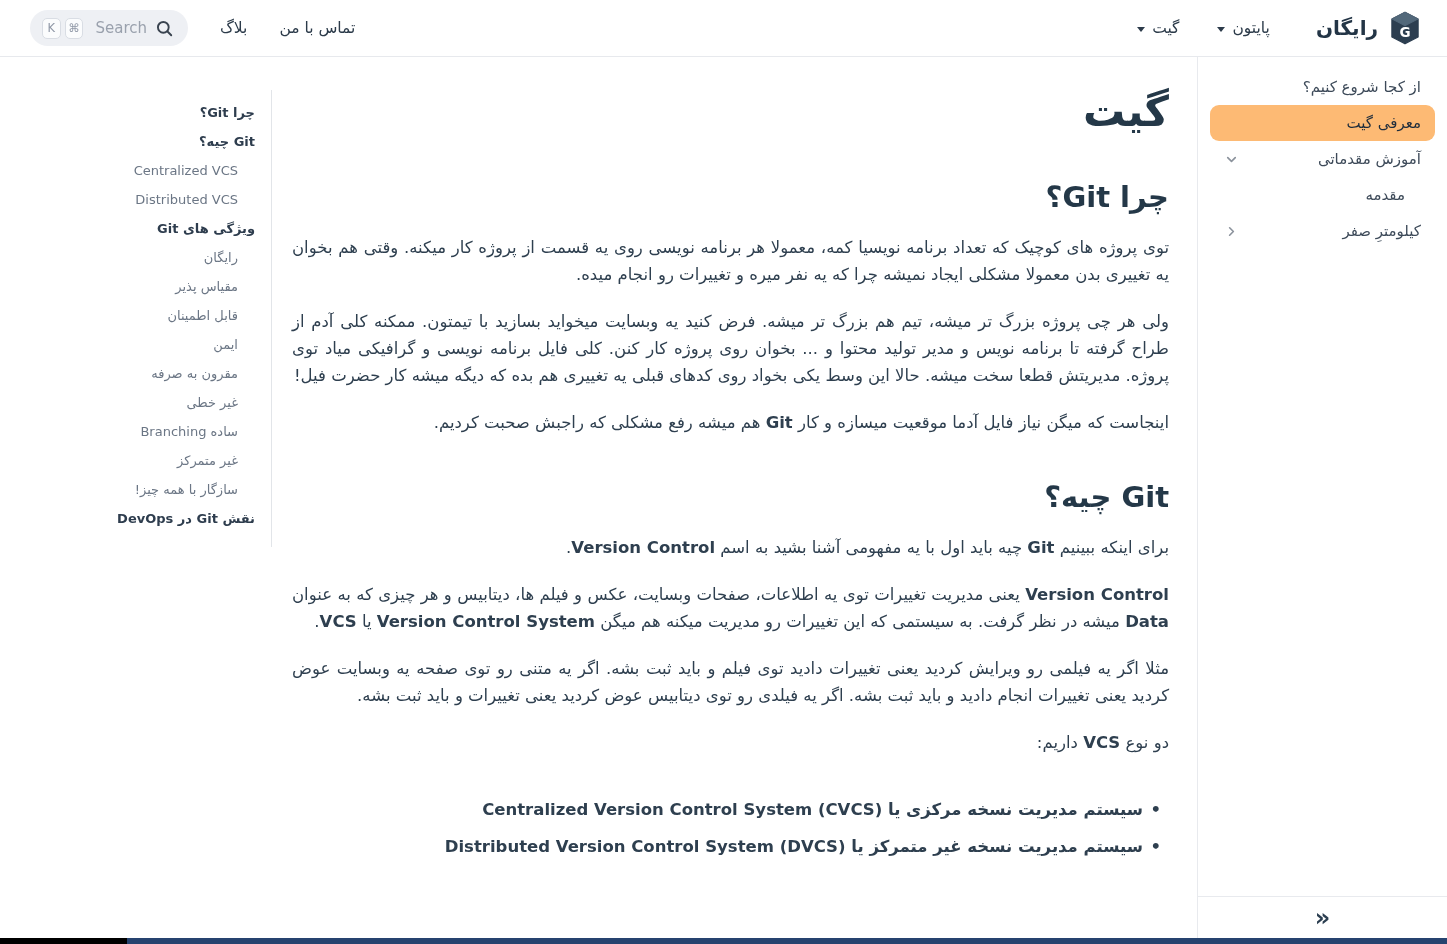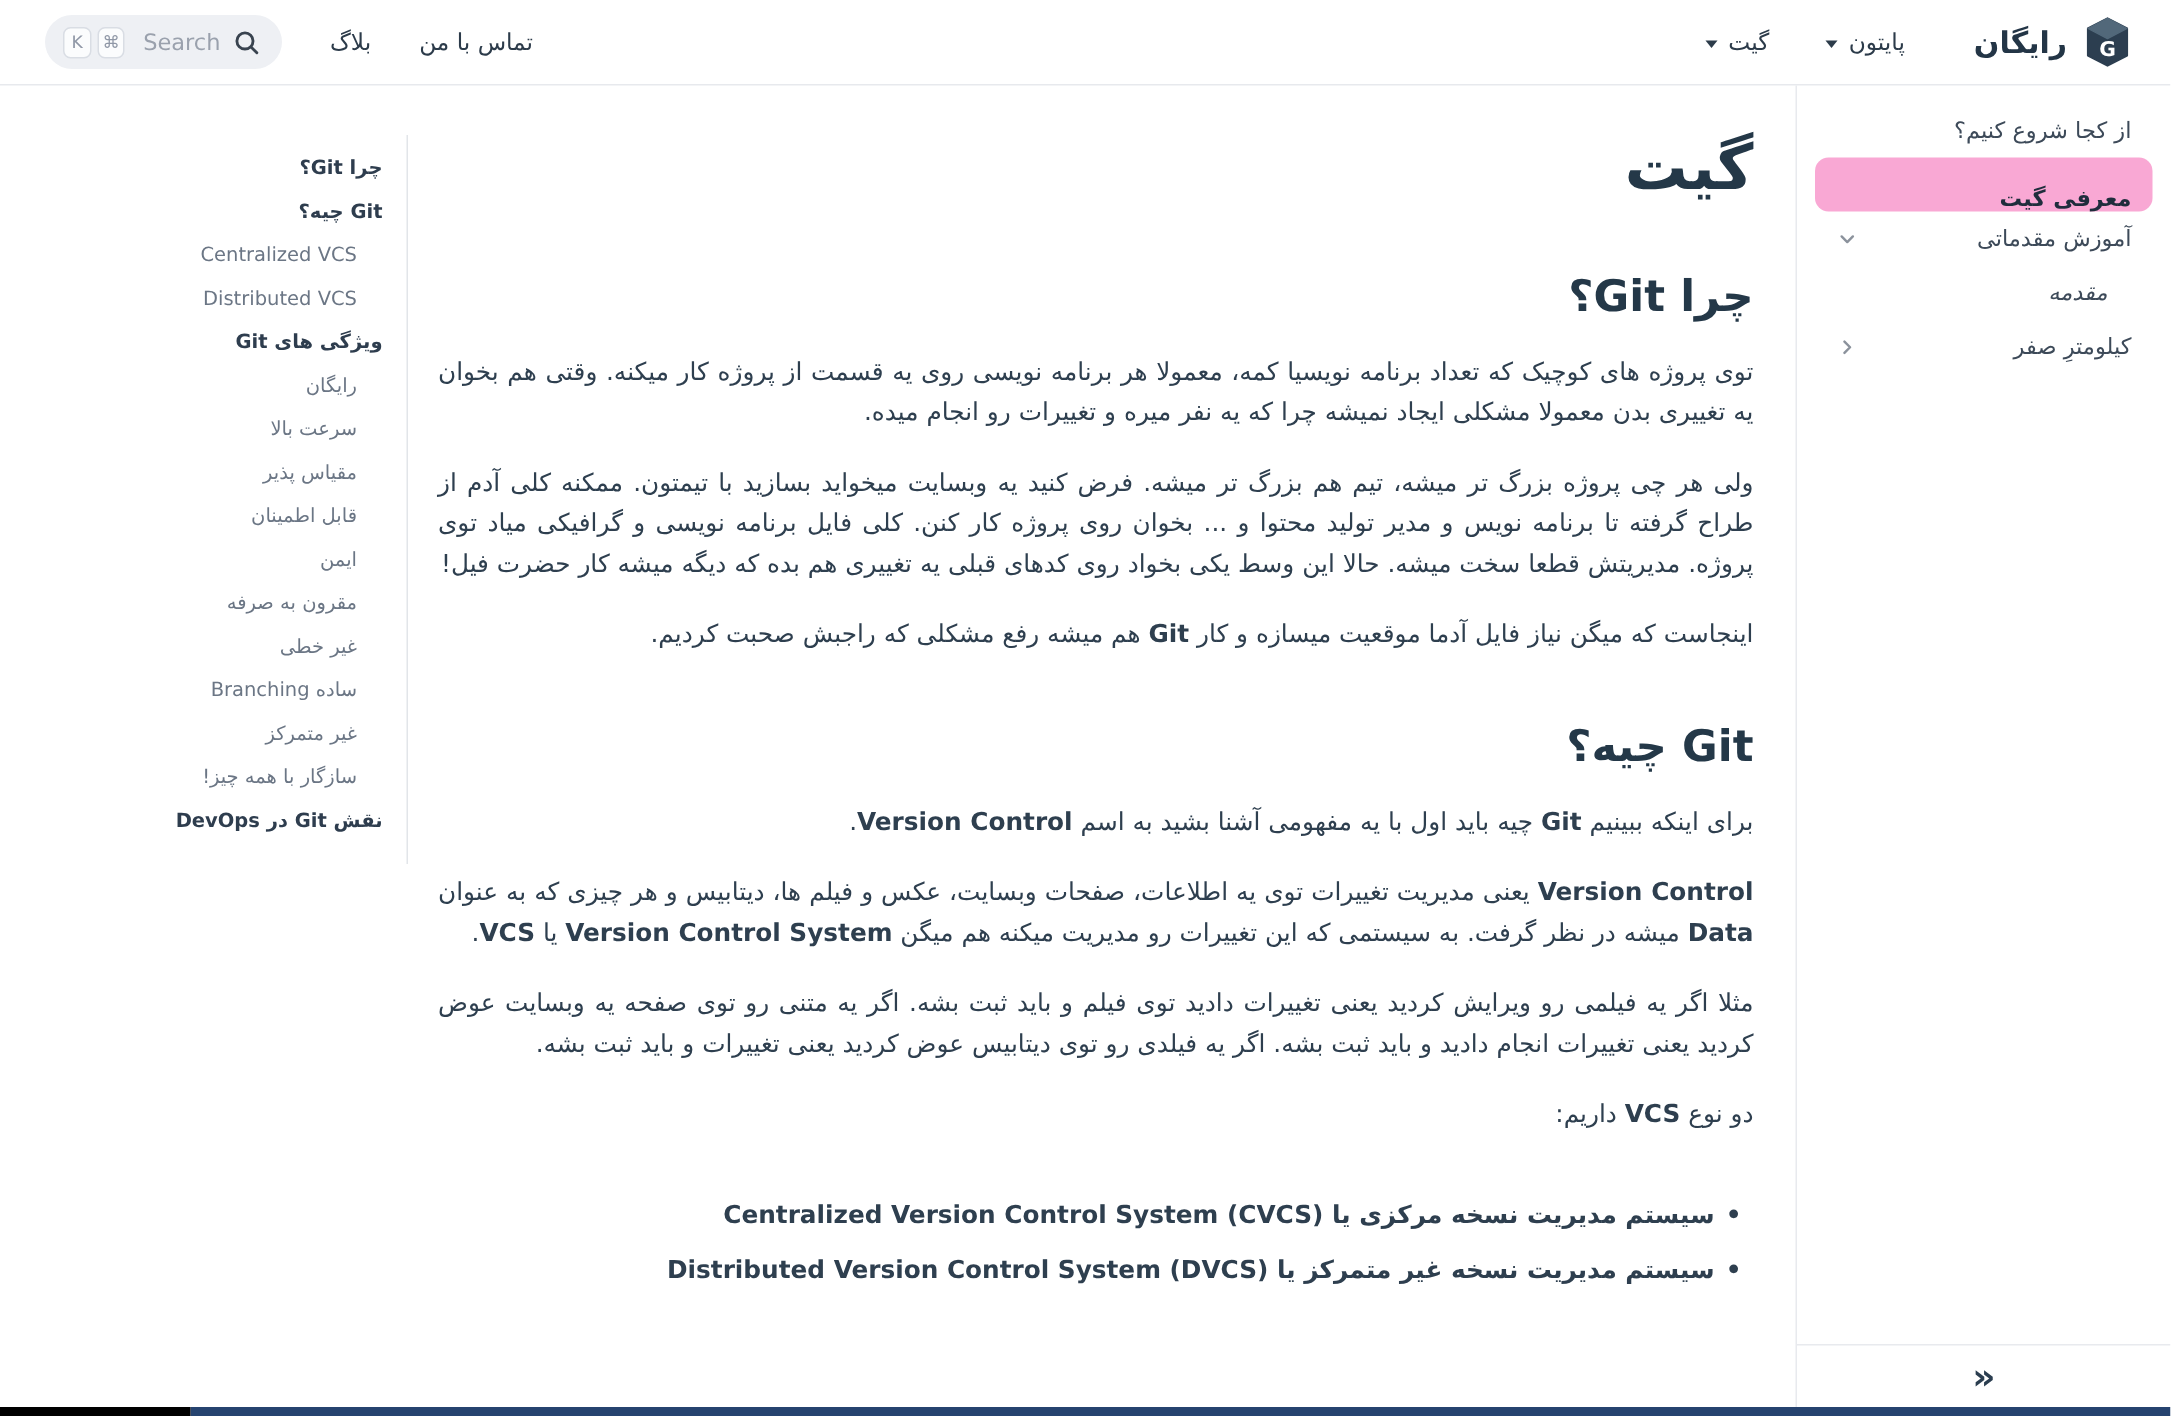--- a/index.html
+++ b/index.html
@@ -28,22 +28,22 @@
     align-items:center; justify-content:center; margin-inline-start:4px; }
 
   
   .body-row { display:flex; height:881px; }
 
   
   .sidebar { width:250px; border-left:1px solid #e8eaee; display:flex;
     flex-direction:column; padding:12px 12px 0 12px; }
   .side-item { height:36px; display:flex; align-items:center; justify-content:space-between;
     padding:0 14px; border-radius:9px; font-size:15px; color:#3d4a59; cursor:pointer; }
-  .side-item.active { background:#f9a8d4; font-weight:700; color:#1f2d3c;align-items:flex-end; }
-  .side-item.indent { padding-right:30px;font-style:italic; }
+  .side-item.active { background:#fdba74; font-weight:400; color:#1f2d3c; }
+  .side-item.indent { padding-right:30px; }
   .side-icon { display:flex; align-items:center; }
   .side-footer { margin-top:auto; border-top:1px solid #e8eaee; height:42px;
     display:flex; align-items:center; justify-content:center; margin:auto -12px 0 -12px; }
   .collapse-btn { font-size:24px; font-weight:800; color:#2b3e50; cursor:pointer;
     line-height:1; padding:4px 14px; }
 
   
   .main { flex:1; min-width:0; }
   .article { padding:0 28px 0 20px; }
   h1.page-title { font-size:42px; font-weight:800; color:#243848; margin-top:30px; }
@@ -174,21 +174,20 @@
     </main>
 
     <aside class="toc">
       <div class="toc-inner">
         <div class="toc-item lv1">چرا Git؟</div>
         <div class="toc-item lv1">Git چیه؟</div>
         <div class="toc-item lv2">Centralized VCS</div>
         <div class="toc-item lv2">Distributed VCS</div>
         <div class="toc-item lv1">ویژگی های Git</div>
         <div class="toc-item lv2">رایگان</div>
-        <div class="toc-item lv2">سرعت بالا</div>
         <div class="toc-item lv2">مقیاس پذیر</div>
         <div class="toc-item lv2">قابل اطمینان</div>
         <div class="toc-item lv2">ایمن</div>
         <div class="toc-item lv2">مقرون به صرفه</div>
         <div class="toc-item lv2">غیر خطی</div>
         <div class="toc-item lv2">ساده Branching</div>
         <div class="toc-item lv2">غیر متمرکز</div>
         <div class="toc-item lv2">سازگار با همه چیز!</div>
         <div class="toc-item lv1">نقش Git در DevOps</div>
       </div>

